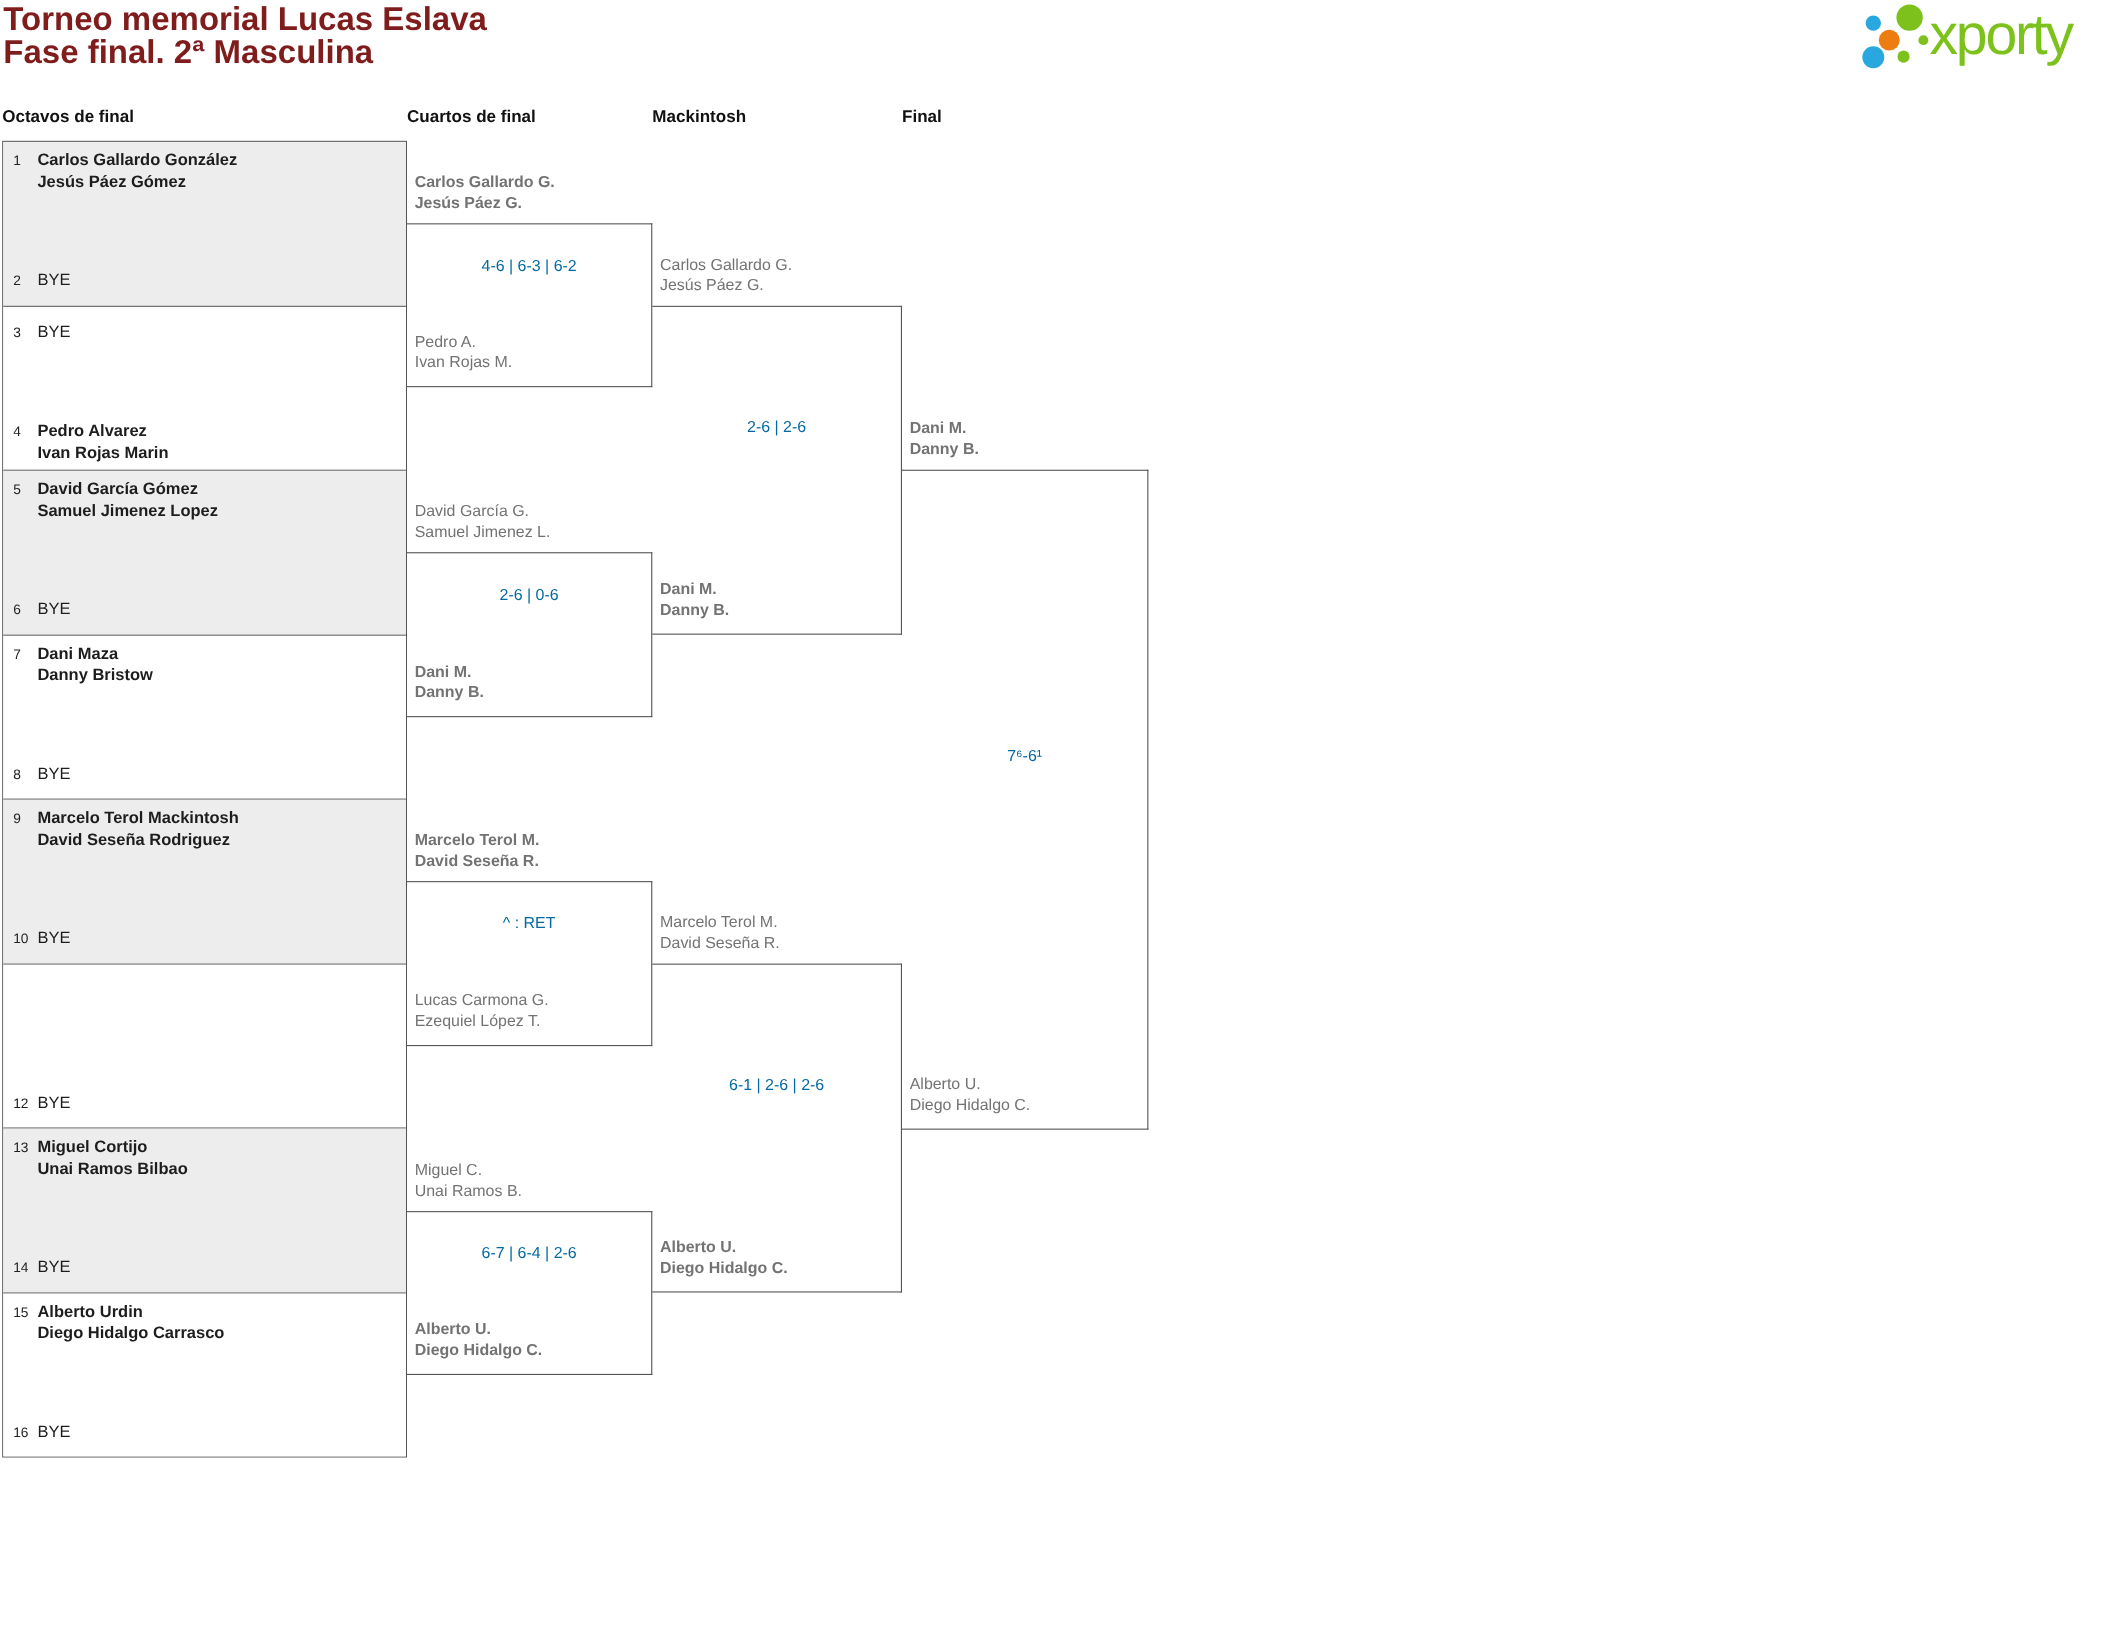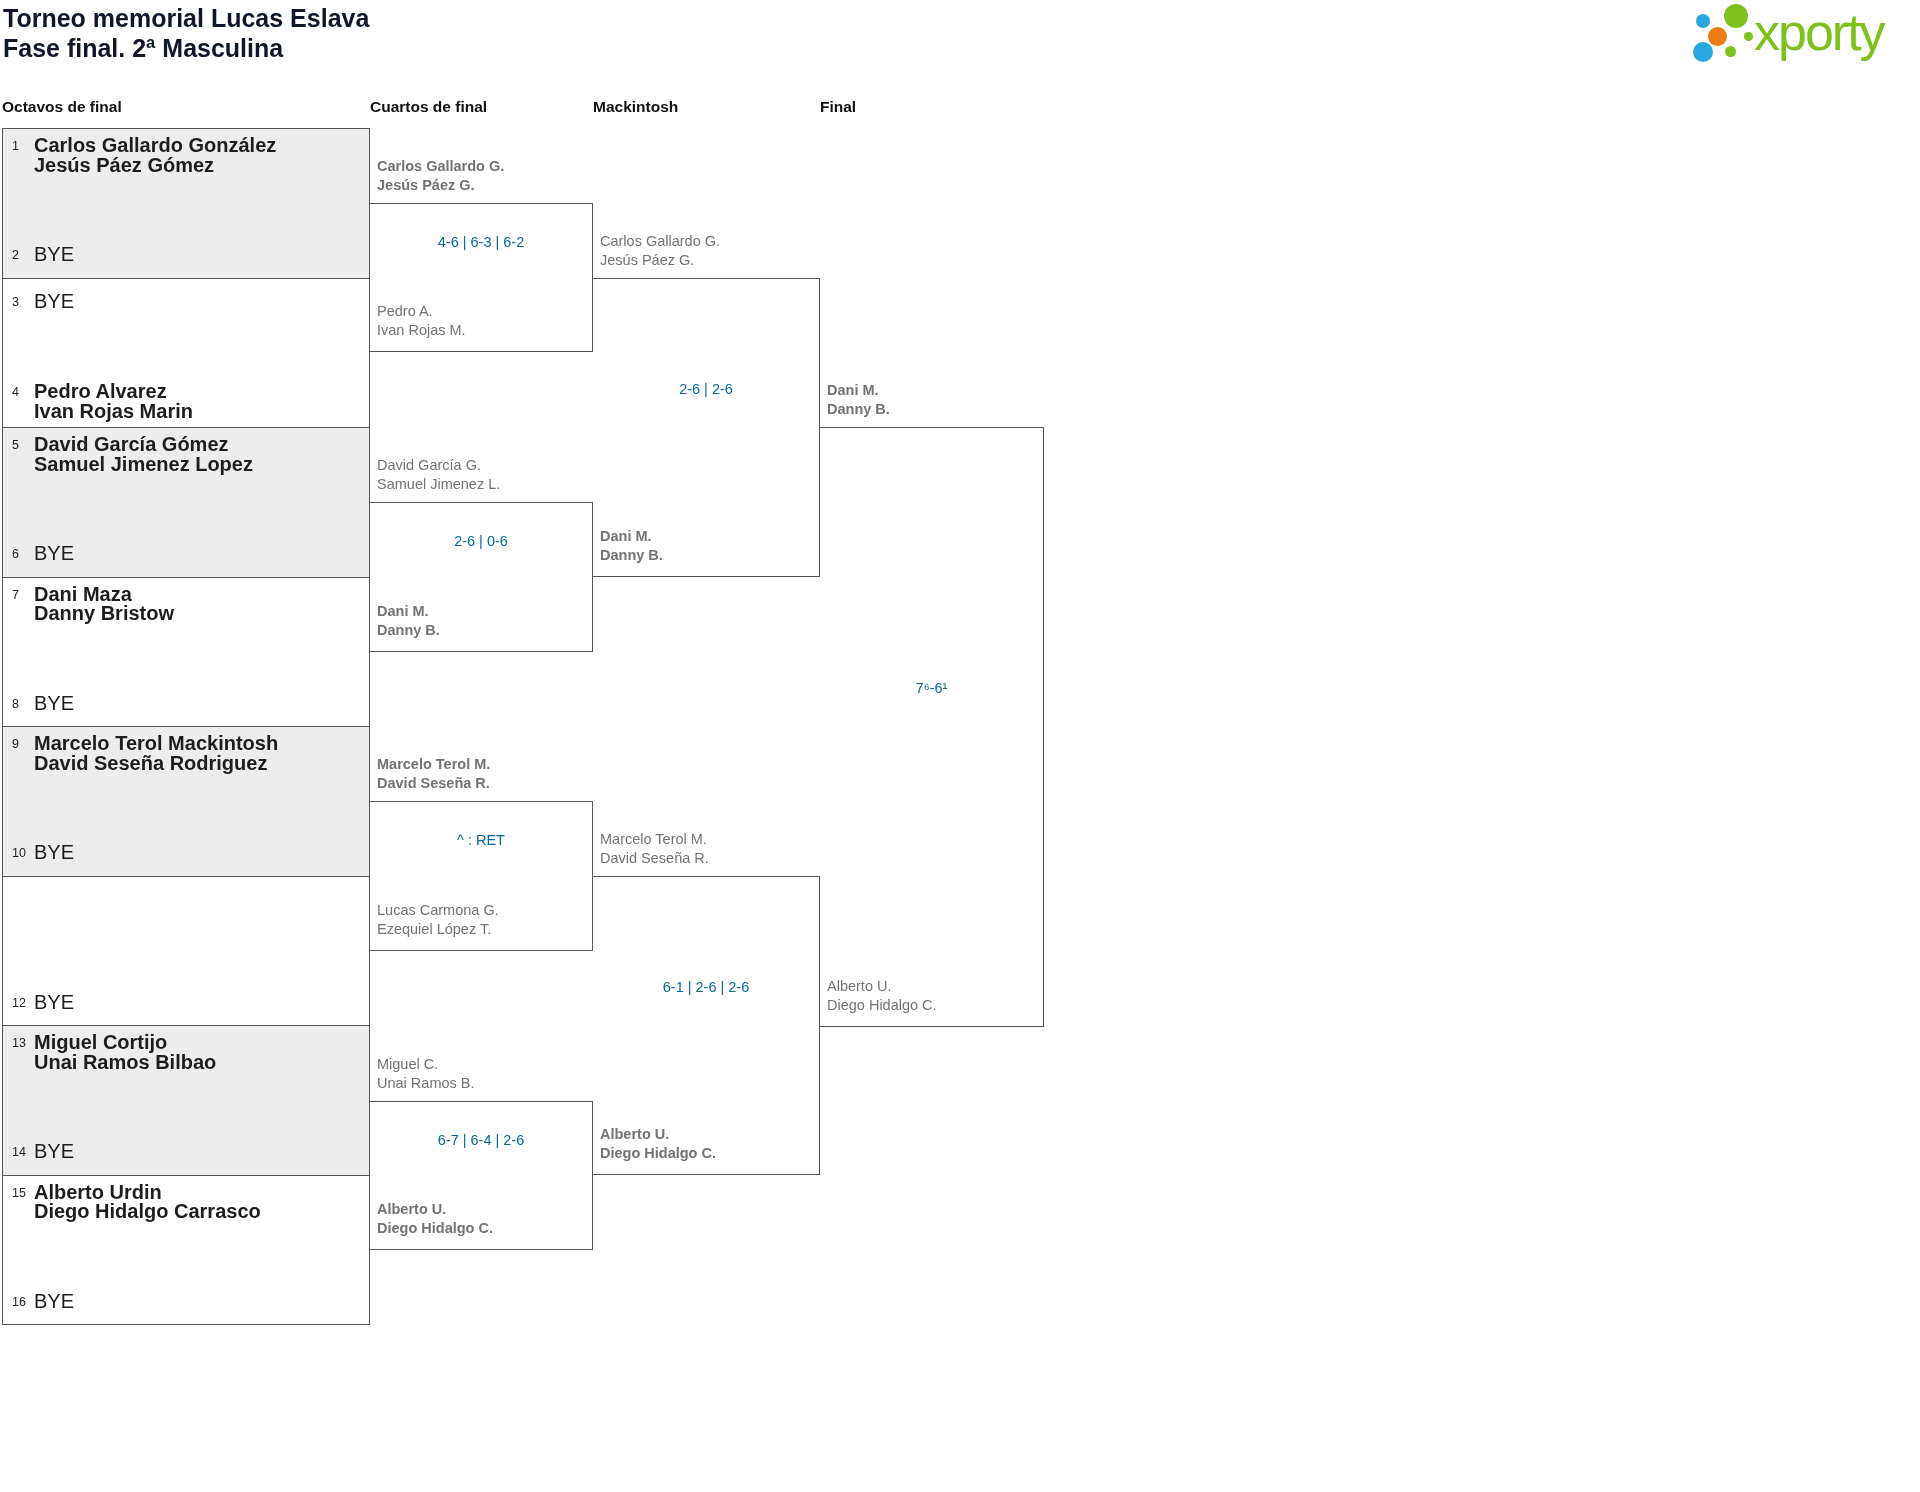--- a/index.html
+++ b/index.html
@@ -1,20 +1,20 @@
 <!DOCTYPE html>
 <html style="--logo-green: #7dc21c; --logo-blue: #29a8e0; --logo-orange: #ee7d11; --shaded: #ededed; --border: #555555;"><head>
 <meta charset="utf-8">
 <style>
   * { box-sizing: border-box; margin: 0; padding: 0; }
   html,body { background:#fff; }
   body { font-family:"Liberation Sans","DejaVu Sans",sans-serif; color:#1d1d1d; }
   .page { position:relative; width:1920px; height:1492px; background:#fff; overflow:hidden; }
 
-  .title { position:absolute; left:3px; top:3px; font-size:25px; font-weight:700; line-height:30px; color:#0f172a; letter-spacing:0; }
+  .title { position:absolute; left:3px; top:3px; font-size:30px; font-weight:700; line-height:30px; color:#7f1d1d; letter-spacing:0; }
 
   
   .logo { position:absolute; left:1690px; top:0; width:222px; height:72px; text-decoration:none; display:block; }
   .dot { position:absolute; border-radius:50%; }
   .c-green { background:var(--logo-green,#7dc21c); }
   .c-blue { background:var(--logo-blue,#29a8e0); }
   .c-orange { background:var(--logo-orange,#ee7d11); }
   .wordmark { position:absolute; left:64px; top:4px; font-size:52px; line-height:56px; font-weight:400; letter-spacing:-2px; color:var(--logo-green,#7dc21c); }
 
   .round-header { position:absolute; top:98px; font-size:15.5px; font-weight:600; color:#111; }
@@ -23,21 +23,21 @@
   .r16 { position:absolute; left:2px; top:128px; width:368px; height:1197px; border:1px solid var(--border,#555); display:flex; flex-direction:column; }
   .r16row { position:relative; flex:1 1 0; border-bottom:1px solid var(--border,#555); background:#fff; }
   .r16row:last-child { border-bottom:none; }
   .r16row.shaded { background:var(--shaded,#ededed); }
   .slot { position:absolute; left:0; right:4px; display:flex; align-items:flex-start; }
   .slot.t { top:7px; }
   .slot.b { bottom:6px; }
   .slot.t.bye { top:13px; }
   .slot.b.bye { bottom:13px; }
   .seed { flex:0 0 22px; margin-left:9px; padding-top:3px; font-size:12.5px; color:#222; }
-  .nm { font-size:20px; line-height:19.5px; }
+  .nm { font-size:15px; line-height:19.5px; }
   .bold { font-weight:700; }
 
   
   .match { position:absolute; border:1px solid var(--border,#555); border-left:none; }
   .match .score { position:absolute; left:0; right:0; text-align:center; font-size:14.5px; color:#0369a1; }
   .match.qf .score { top:30px; }
   .match.sf .score { top:102px; }
   .match.fin .score { top:252px; }
   .team { position:absolute; left:7px; font-size:14.5px; line-height:19px; color:#737373; }
   .team.t { bottom:calc(100% + 9px); }

